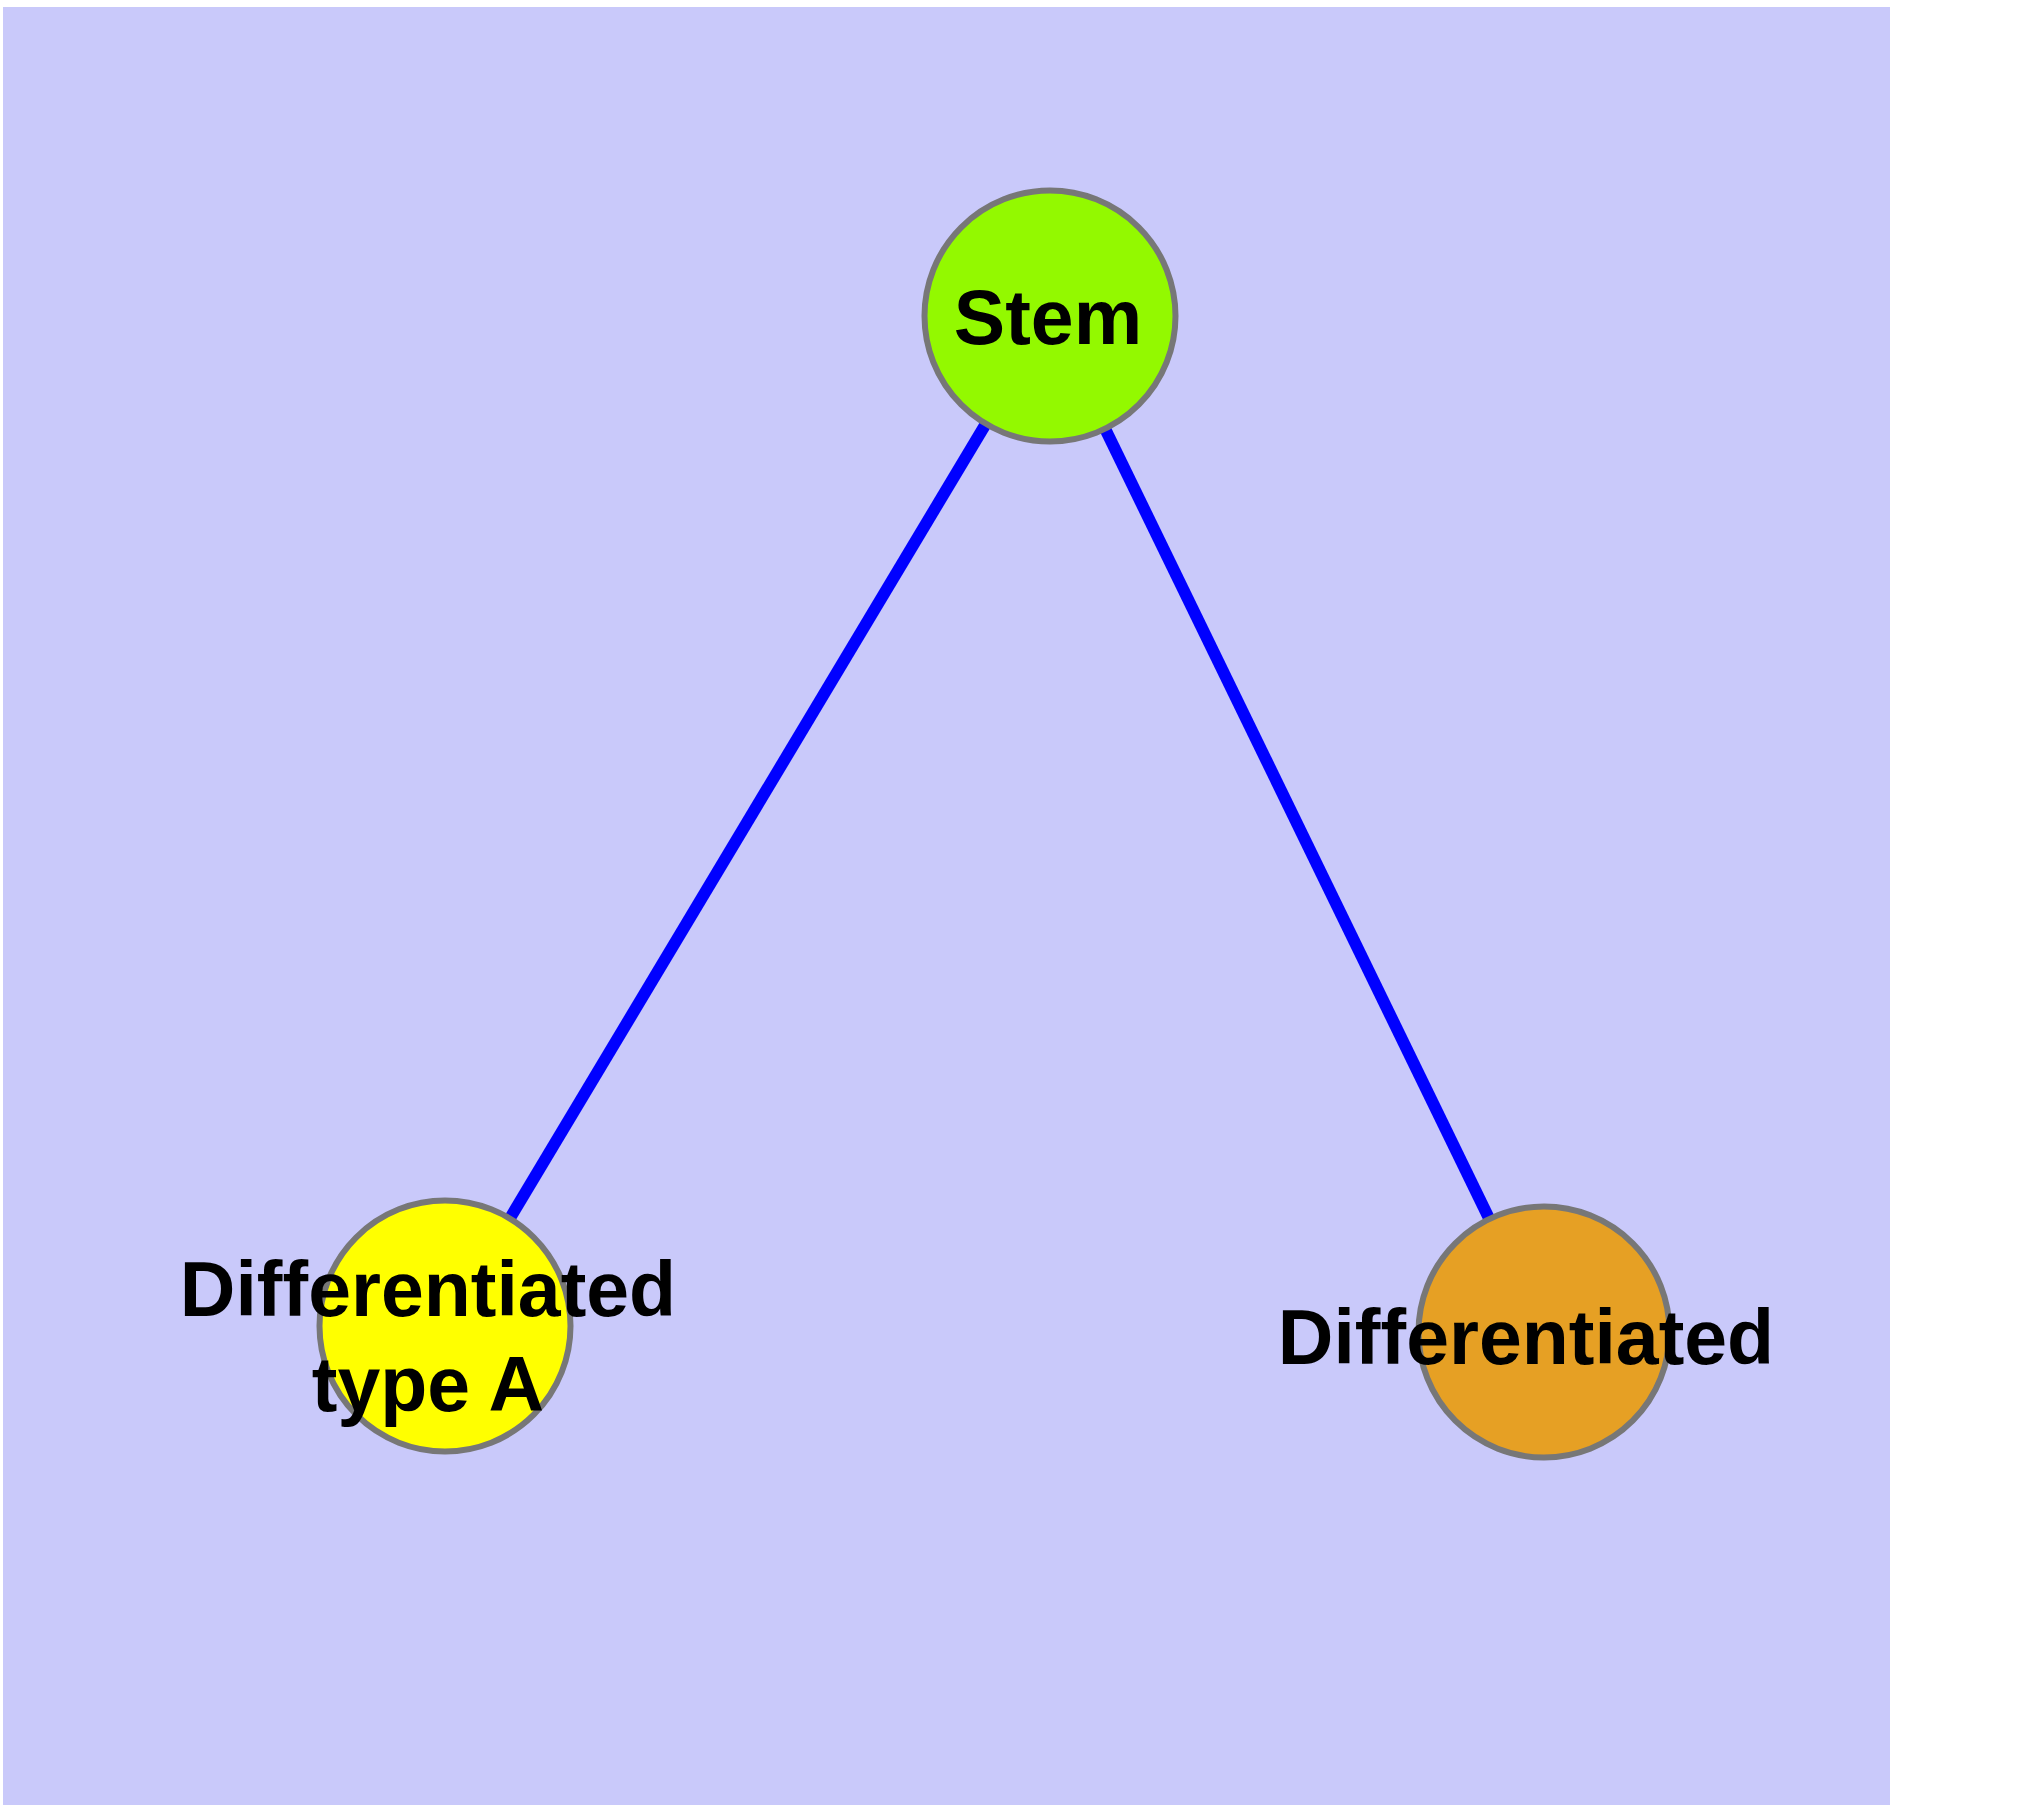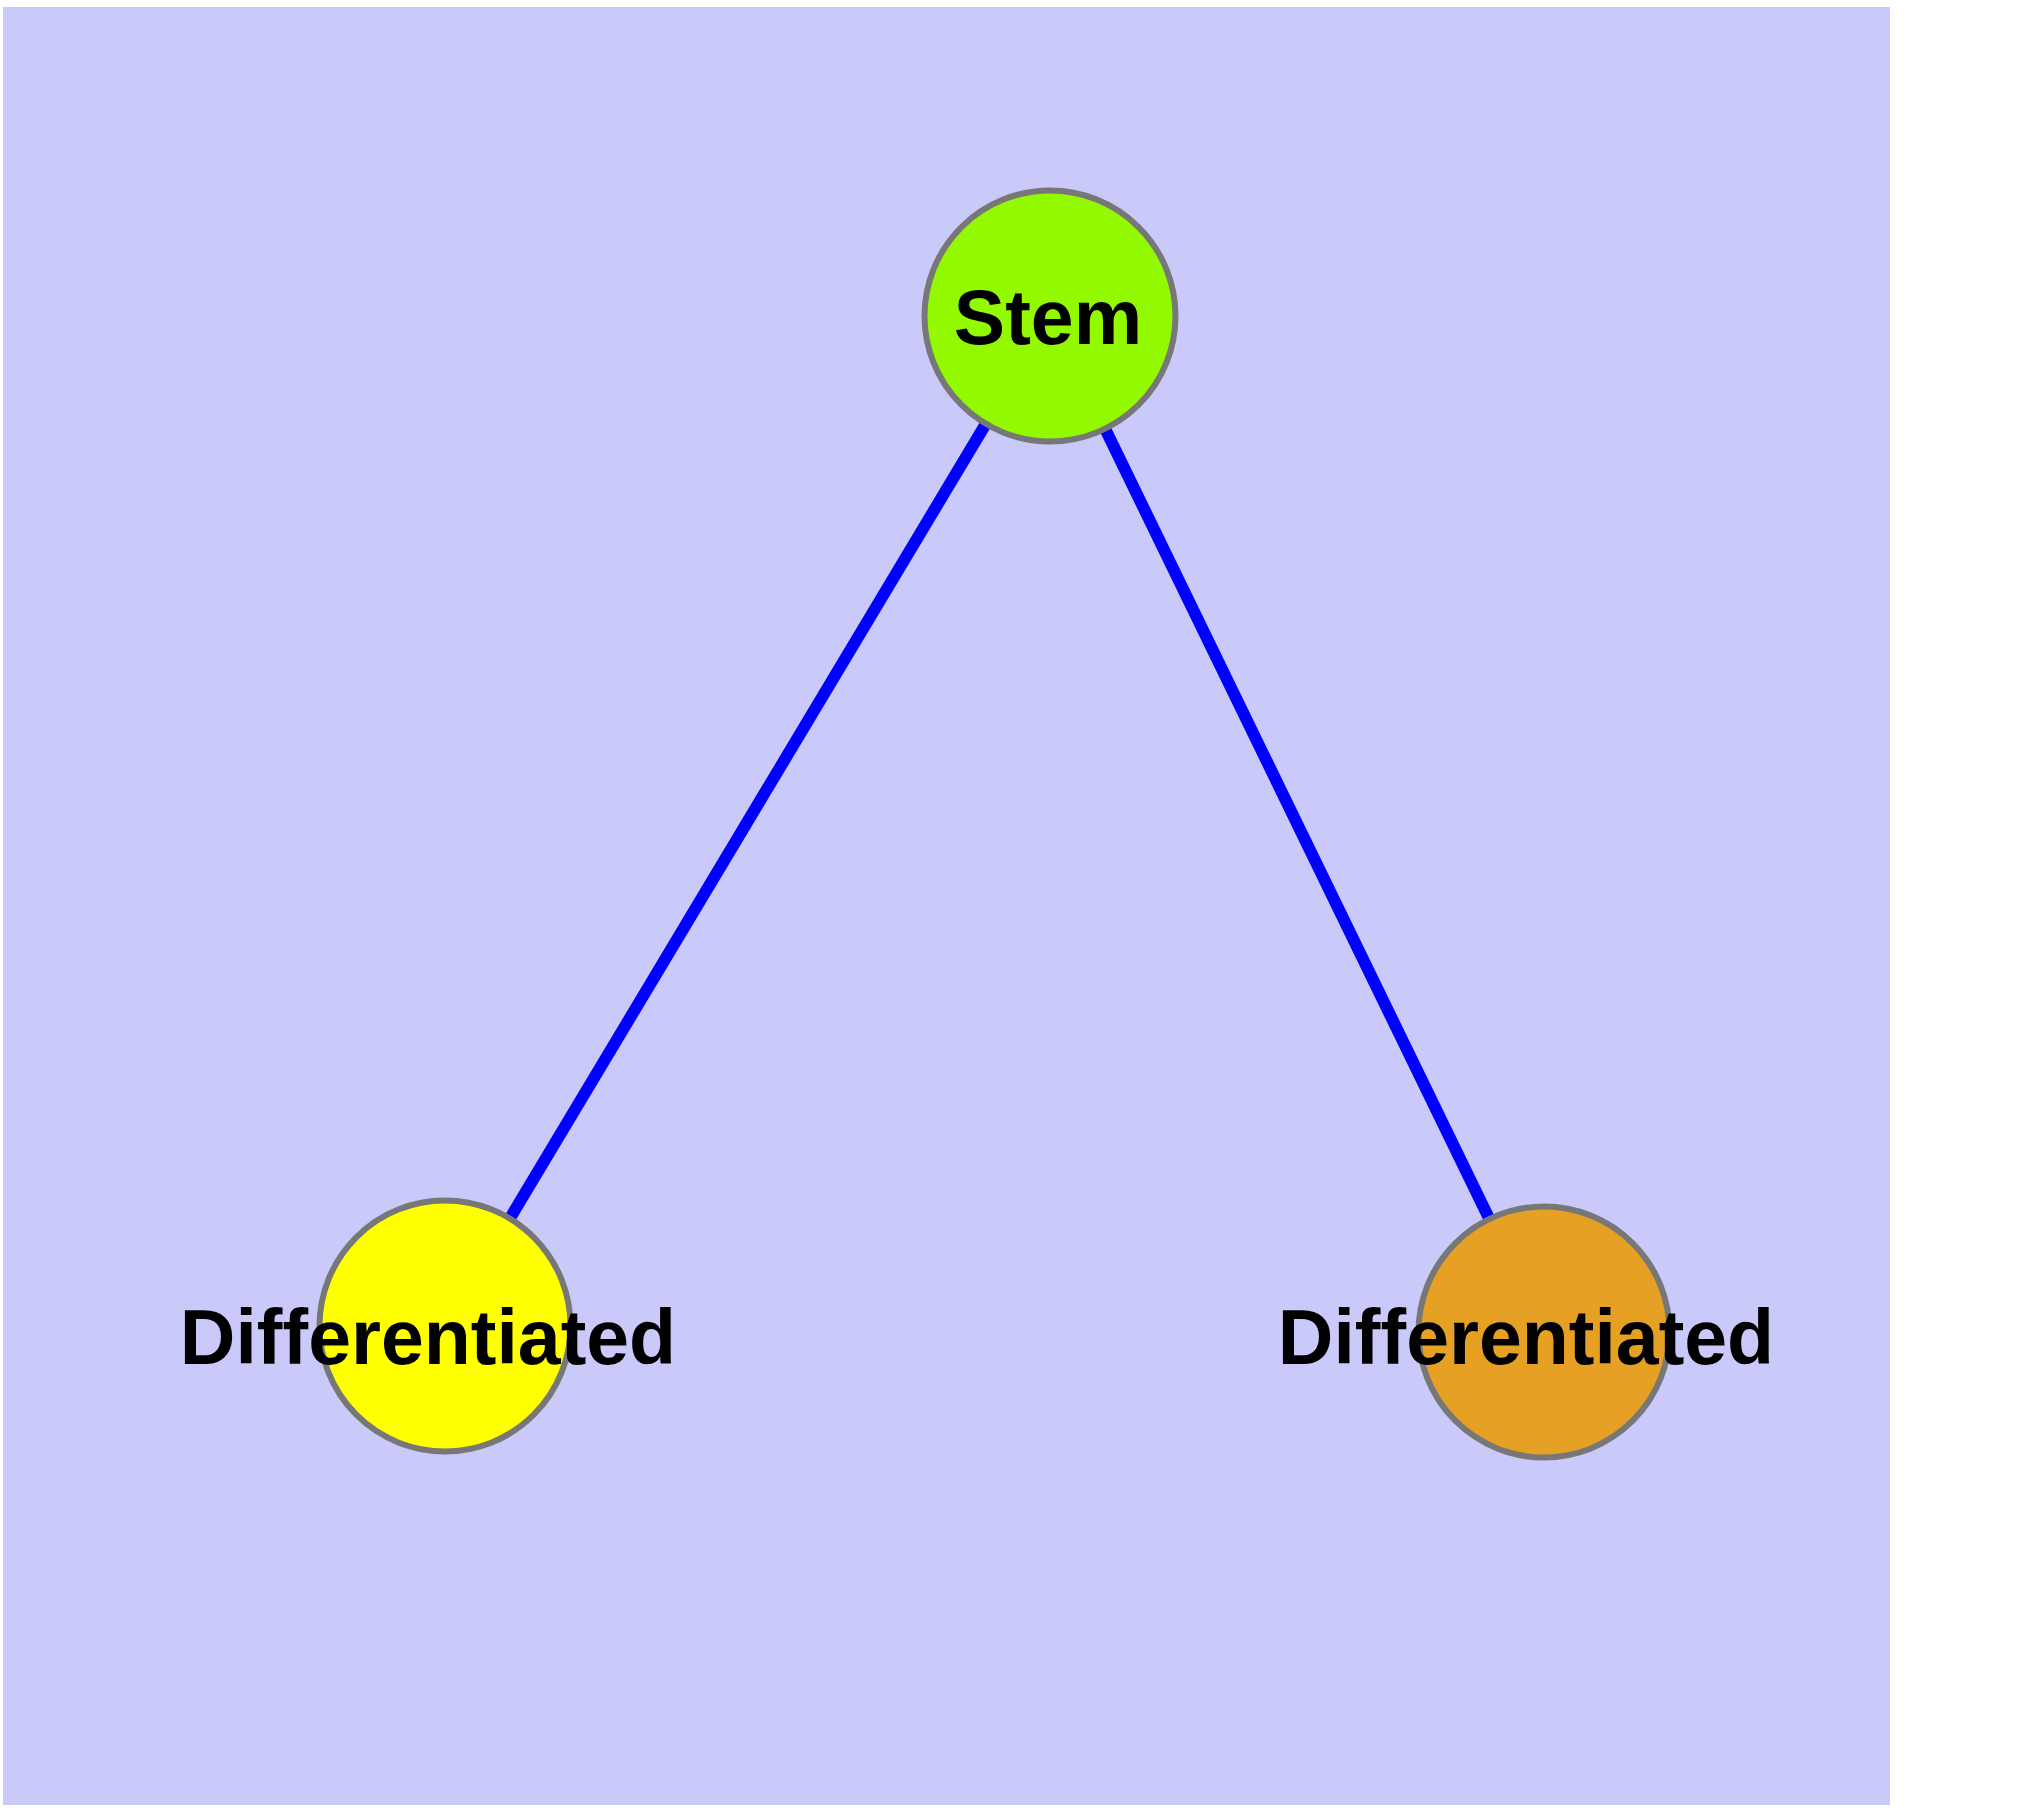--- a/index.html
+++ b/index.html
@@ -73,20 +73,21 @@
   <div class="node" style="left: 1050px; top: 316px; background: rgb(147, 249, 0); border-color: rgb(119, 119, 119);"></div>
   <div class="node" style="left: 445px; top: 1326px; background: rgb(255, 255, 0); border-color: rgb(119, 119, 119);"></div>
   <div class="node" style="left: 1544px; top: 1332px; background: rgb(230, 160, 36); border-color: rgb(119, 119, 119);"></div>
 
   <div class="node-label" style="left: 1048px; top: 317px; color: rgb(0, 0, 0);">
     <div>Stem</div>
   </div>
 
   <div class="node-label" style="left: 428px; top: 1337px; color: rgb(0, 0, 0);">
     <div>Differentiated</div>
+    <div>type A</div>
   </div>
 
   <div class="node-label" style="left: 1526px; top: 1337px; color: rgb(0, 0, 0);">
     <div>Differentiated</div>
   </div>
 
 </div>
 
 
 </body></html>

